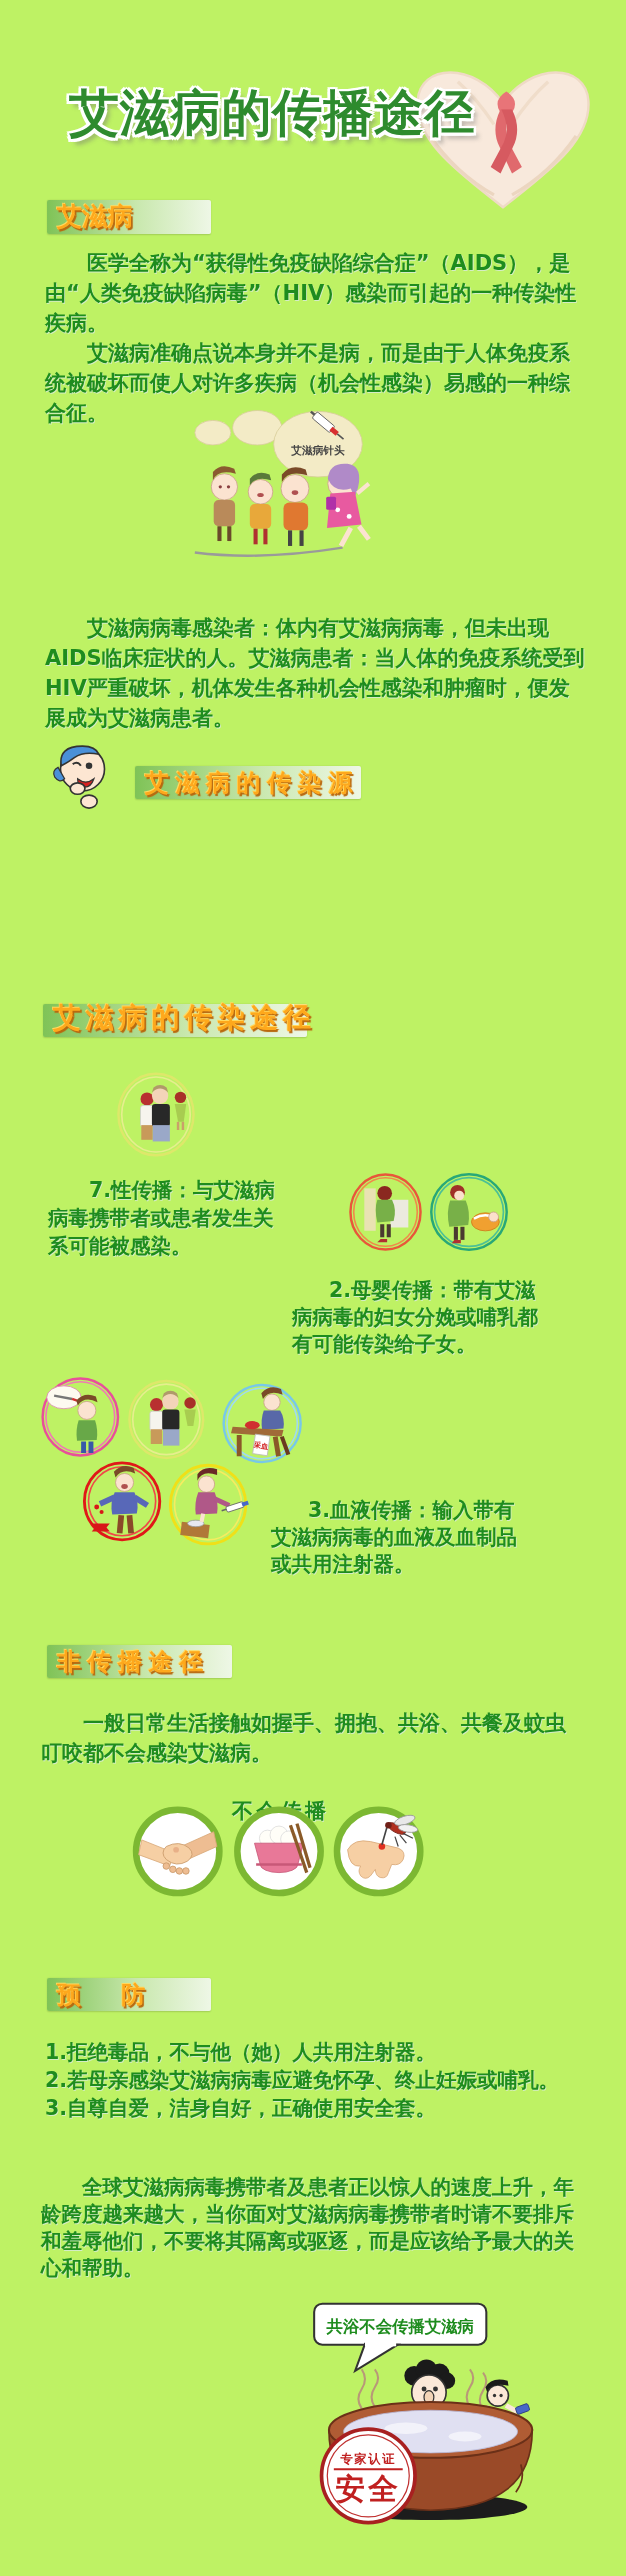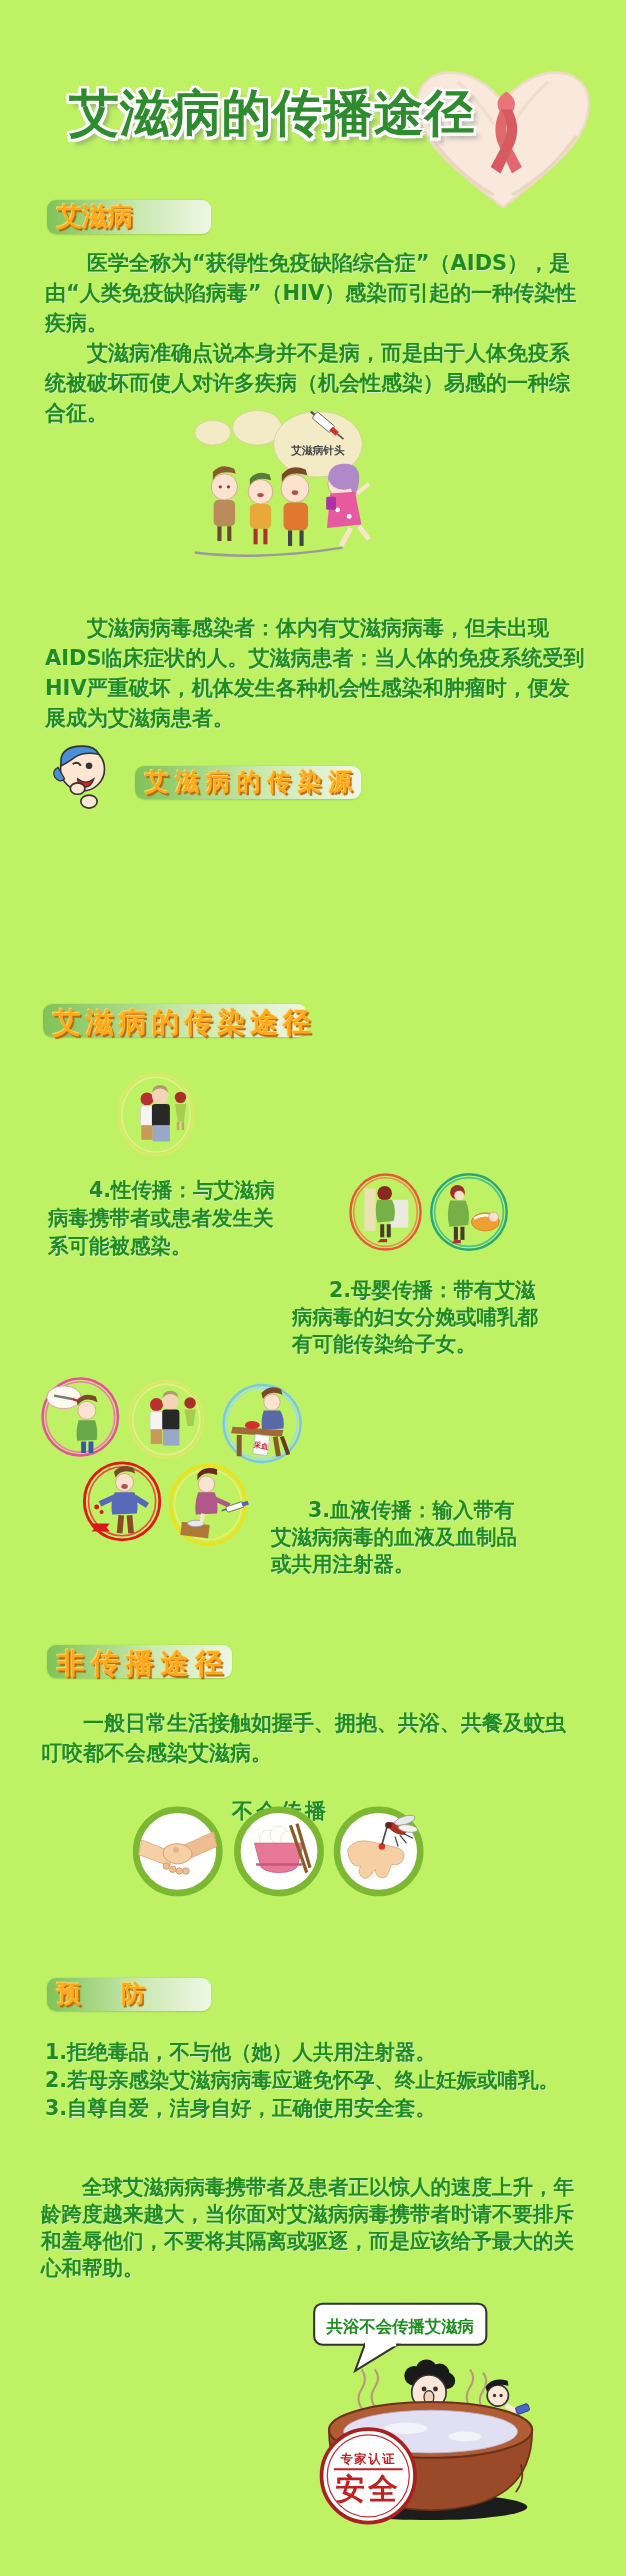--- a/index.html
+++ b/index.html
@@ -12,21 +12,21 @@
     font-size:50px;font-weight:bold;color:#2e8b2e;letter-spacing:0.8px;white-space:nowrap;
     text-shadow:
       -2.5px -2.5px 0 #fff, 2.5px -2.5px 0 #fff, -2.5px 2.5px 0 #fff, 2.5px 2.5px 0 #fff,
       0 -2.5px 0 #fff, 0 2.5px 0 #fff, -2.5px 0 0 #fff, 2.5px 0 0 #fff,
       4.9px 5.7px 4.1px rgba(110,110,110,0.45);
   }
 
   
   .sec-hdr{
     background:linear-gradient(to right,#7fc357,#c9e8ae 55%,#eef7e6);
-    border-radius:9px;display:flex;align-items:flex-start;padding-left:9.8px;box-sizing:border-box;
+    border-radius:2px;display:flex;align-items:flex-end;padding-left:9.8px;box-sizing:border-box;
     box-shadow:0 0.8px 1.6px rgba(0,0,0,0.15);
   }
   .sec-hdr span{
     font-size:25.4px;font-weight:bold;color:#fea81c;white-space:nowrap;
     text-shadow:-0.8px -0.8px 0 #ffd95e, 1.6px 1.6px 0.8px #b9680e;
   }
 
   
   .gtxt{
     color:#1e8c1e;font-weight:bold;text-indent:2em;margin:0;
@@ -154,21 +154,21 @@
     <circle cx="54" cy="30" r="10" fill="#f3d4b8"></circle>
     <path d="M44,26 q10,-10 20,0 l-2,-6 q-8,-6 -16,0 z" fill="#b09a6a"></path>
     <rect x="44" y="40" width="22" height="28" rx="4" fill="#282828"></rect>
     <rect x="45" y="66" width="21" height="20" fill="#9aa8c8"></rect>
     <circle cx="79" cy="32" r="7" fill="#a83028"></circle>
     <path d="M72,40 h14 l-3,22 h-7 z" fill="#a8cc50"></path>
     <line x1="76" y1="62" x2="76" y2="72" stroke="#caa06a" stroke-width="3"></line>
     <line x1="82" y1="62" x2="82" y2="72" stroke="#caa06a" stroke-width="3"></line>
   </svg>
 
-  <p class="abs gtxt route-txt" style="left:48px;top:1176px;width:239px;">4.性传播：与艾滋病病毒携带者或患者发生关系可能被感染。</p>
+  <p class="abs gtxt route-txt" style="left:48px;top:1176px;width:239px;">7.性传播：与艾滋病病毒携带者或患者发生关系可能被感染。</p>
 
   <svg class="abs" style="left:348px;top:1172px;" width="75" height="80" viewBox="0 0 92 98">
     <ellipse cx="46" cy="49" rx="43" ry="46" fill="none" stroke="#e8573a" stroke-width="3"></ellipse>
     <ellipse cx="46" cy="49" rx="39" ry="42" fill="none" stroke="#f08a4a" stroke-width="2"></ellipse>
     <rect x="20" y="20" width="14" height="52" fill="#e9e2b2"></rect>
     <rect x="52" y="34" width="22" height="34" fill="#eceadf"></rect>
     <circle cx="45" cy="26" r="9" fill="#8a2820"></circle>
     <path d="M36,34 h18 q6,12 2,26 l-20,2 q-4,-16 0,-28 z" fill="#78b048"></path>
     <line x1="42" y1="64" x2="42" y2="80" stroke="#4a3a30" stroke-width="5"></line>
     <line x1="50" y1="64" x2="50" y2="80" stroke="#4a3a30" stroke-width="5"></line>
@@ -267,21 +267,21 @@
       </g>
       <path d="M16,70 l34,4 -2,16 -34,-4 z" fill="#b07838"></path>
       <ellipse cx="33" cy="72" rx="10" ry="4" fill="#e8e8f0" stroke="#999"></ellipse>
       <line x1="42" y1="60" x2="40" y2="70" stroke="#fbe3d0" stroke-width="5"></line>
     </g>
   </svg>
 
   <p class="abs gtxt route-txt" style="left:271px;top:1497px;width:257px;text-indent:1.8em;line-height:27px;">3.血液传播：输入带有艾滋病病毒的血液及血制品或共用注射器。</p>
 
   <div class="abs sec-hdr" style="left:47px;top:1645px;width:185px;height:33px;">
-    <span style="letter-spacing:6.6px;font-size:28px;">非传播途径</span>
+    <span style="letter-spacing:6.6px;font-size:24px;">非传播途径</span>
   </div>
 
   <p class="abs gtxt" style="left:41px;top:1709px;width:543px;font-size:21px;line-height:29.5px;">一般日常生活接触如握手、拥抱、共浴、共餐及蚊虫叮咬都不会感染艾滋病。</p>
 
   <div class="abs label-green" style="left:232px;top:1797px;">不会传播</div>
 
   <svg class="abs" style="left:130px;top:1804px;" width="298" height="98" viewBox="0 0 364 120">
 
     <g>
       <circle cx="58" cy="58" r="51" fill="#ffffff" stroke="#7cb832" stroke-width="8"></circle>

